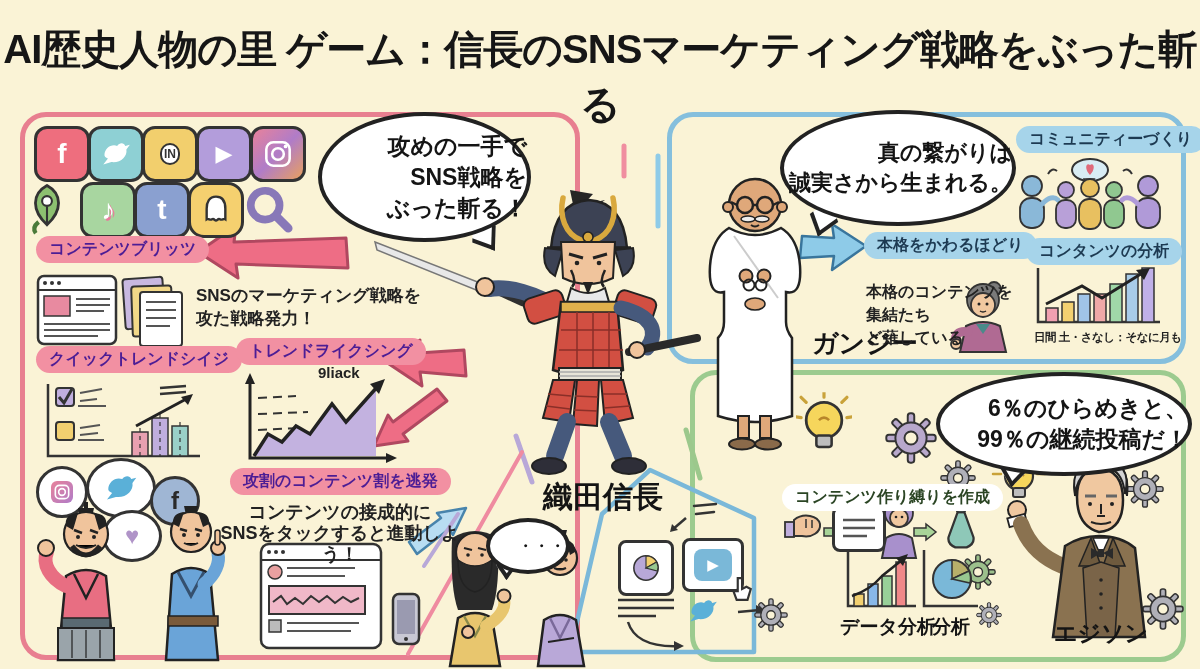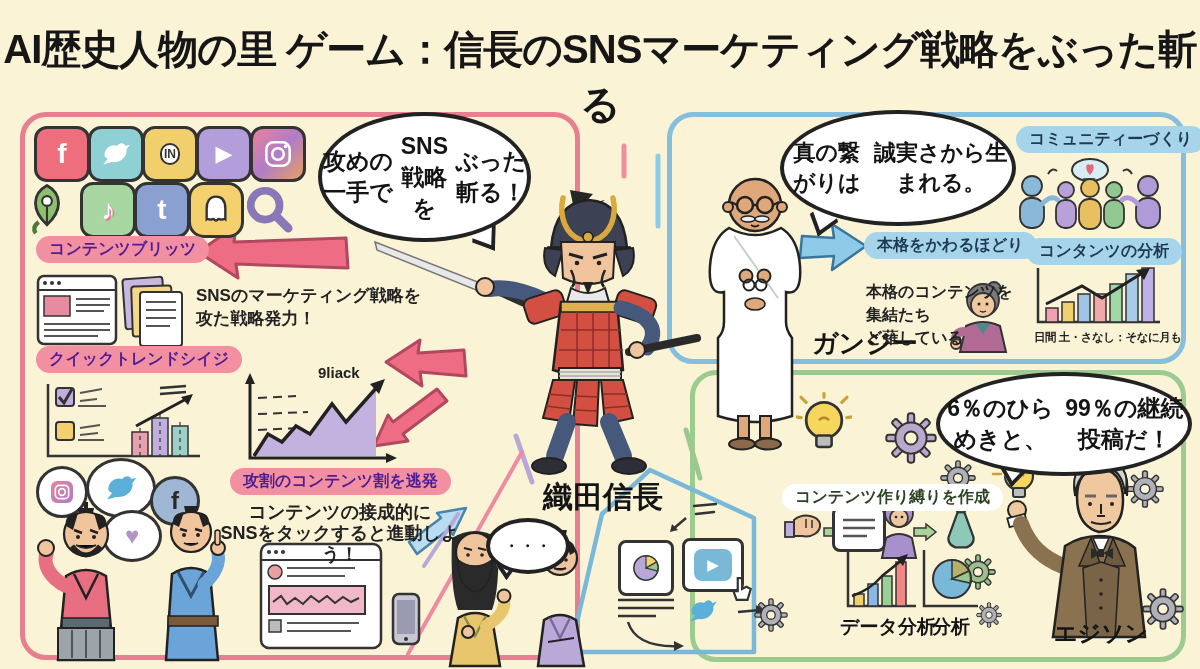--- a/index.html
+++ b/index.html
@@ -12,21 +12,21 @@
   .sec{position:absolute;border-radius:26px;z-index:1;}
   .sec.pink{border:5px solid #e87f90;}
   .sec.blue{border:5px solid #85bfdd;}
   .sec.green{border:5px solid #9ccb8f;}
   .badge{position:absolute;padding:3px 13px;border-radius:17px;font-weight:800;
          font-size:16px;white-space:nowrap;z-index:6;}
   .badge.pink{background:#f290a2;color:#4c1d95;}
   .badge.blue{background:#a6d4ea;color:#1d3a52;}
   .badge.green{background:#ffffff;color:#2b4524;}
   .bubble{position:absolute;background:#fff;border:4px solid #222;border-radius:50%;
-          display:flex;flex-direction:row;align-items:center;justify-content:center;
+          display:flex;flex-direction:column;align-items:flex-end;justify-content:center;
           text-align:center;font-weight:800;color:#141414;z-index:6;}
   .tail{position:absolute;width:20px;height:20px;background:#fff;
         border-right:4px solid #222;border-bottom:4px solid #222;z-index:5;}
   .note{position:absolute;font-weight:800;color:#222;z-index:6;}
   .name-label{position:absolute;font-weight:900;color:#141414;z-index:6;}
   .si{position:absolute;width:50px;height:50px;border:3px solid #333;border-radius:13px;
       display:flex;align-items:center;justify-content:center;font-weight:900;
       font-size:28px;color:#fff;z-index:4;}
   .mini-bubble{position:absolute;background:#fff;border:3px solid #333;
       display:flex;align-items:center;justify-content:center;z-index:4;}
@@ -168,20 +168,21 @@
     <rect x="104" y="20" width="42" height="54" rx="3" fill="#fff" stroke="#333" stroke-width="2"></rect>
     <path d="M110,30 L140,30 M110,38 L140,38 M110,46 L140,46 M110,54 L134,54" stroke="#555" stroke-width="2"></path>
   </svg>
 
   <div class="note" style="left:196px;top:284px;font-size:17px;line-height:23px;">
     <div>SNSのマーケティング戦略を</div>
     <div>攻た戦略発力！</div>
   </div>
 
   <div class="badge pink" style="left:36px;top:346px;">クイックトレンドシイジ</div>
+  <div class="badge pink" style="left:236px;top:338px;">トレンドヲイクシング</div>
 
   <svg class="chart" style="left:40px;top:380px;" width="170" height="80" viewBox="0 0 170 80">
     <path d="M8,4 L8,76 L160,76" fill="none" stroke="#333" stroke-width="2.5"></path>
     <rect x="16" y="8" width="18" height="18" rx="3" fill="#c0aede" stroke="#333" stroke-width="2"></rect>
     <path d="M19,17 L24,23 L32,9" fill="none" stroke="#333" stroke-width="3"></path>
     <path d="M40,13 L62,9 M40,21 L57,19 M38,26 L66,26" stroke="#555" stroke-width="2"></path>
     <path d="M120,8 L146,6 M120,14 L146,12" stroke="#333" stroke-width="2.5"></path>
     <rect x="16" y="42" width="18" height="18" rx="3" fill="#f2d070" stroke="#333" stroke-width="2"></rect>
     <path d="M40,48 L60,45 M40,55 L58,53 M38,60 L64,60" stroke="#555" stroke-width="2"></path>
     <rect x="92" y="52" width="16" height="24" fill="#e8a0b0" stroke="#333" stroke-width="1.5"></rect>

